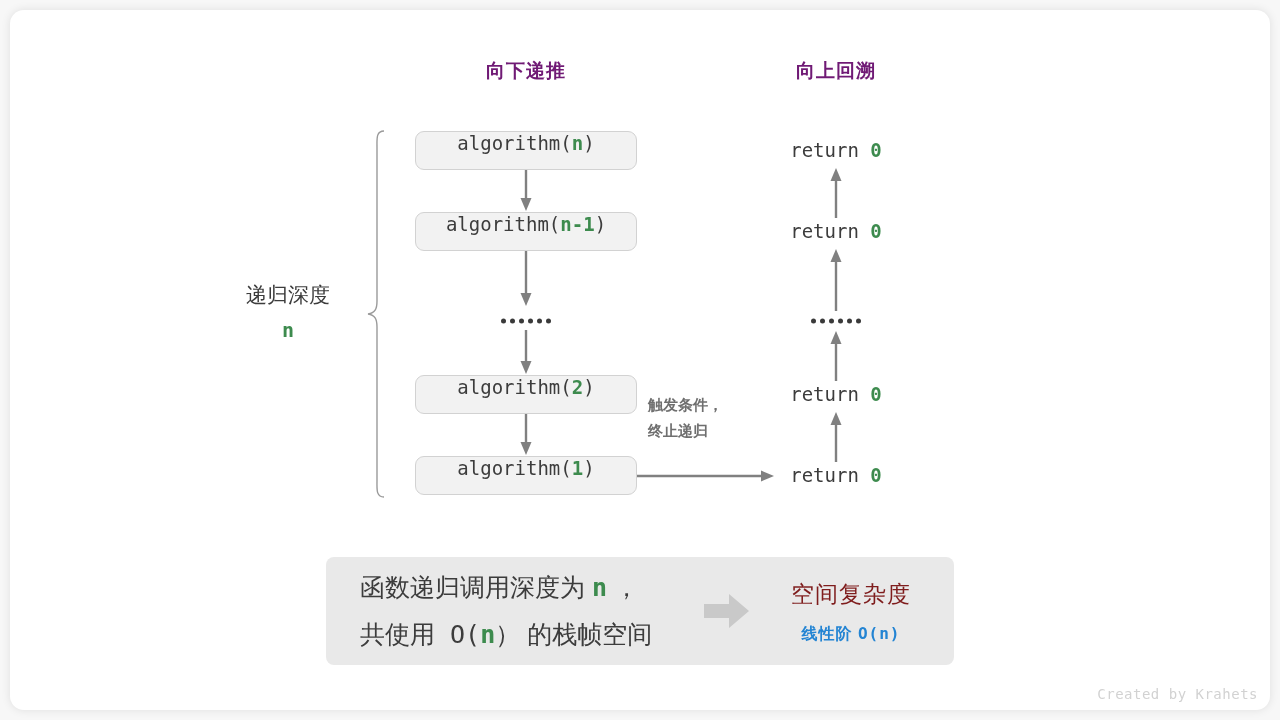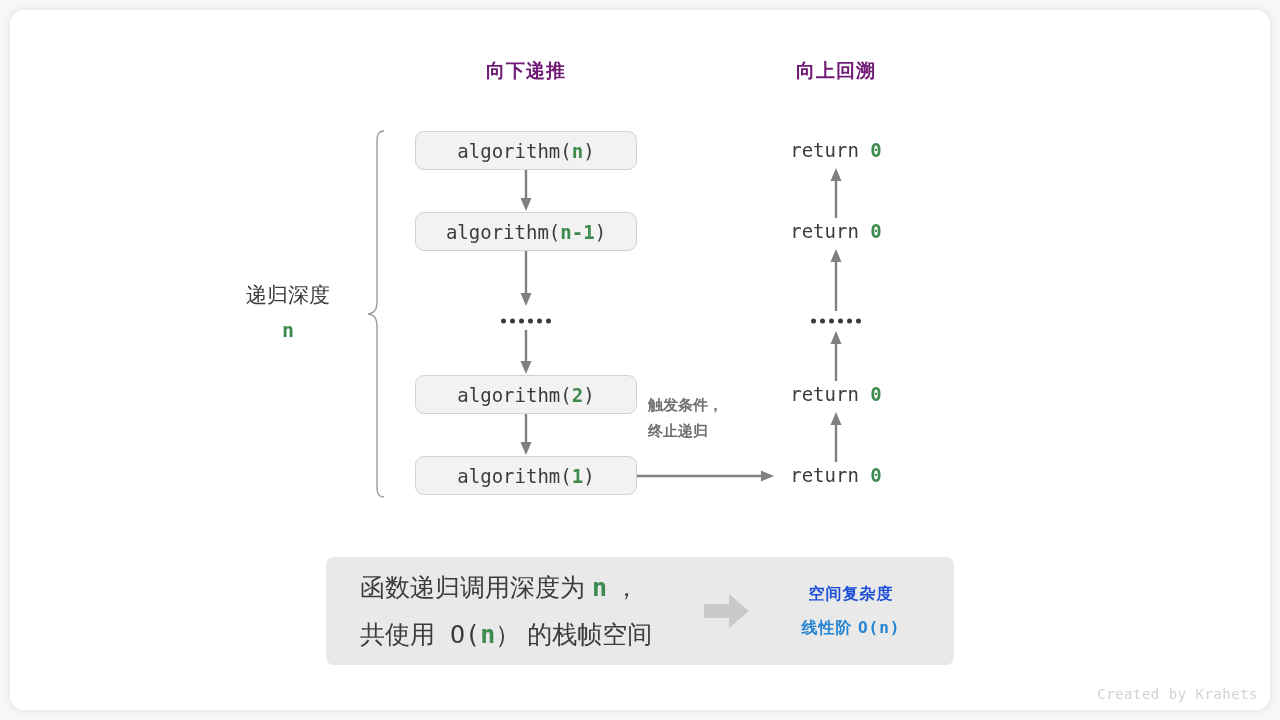--- a/index.html
+++ b/index.html
@@ -48,21 +48,20 @@
 
   
   .call-box {
     width: 222px;
     height: 39px;
     box-sizing: border-box;
     background: #f2f2f2;
     border: 1.3px solid #d2d2d2;
     border-radius: 9px;
     display: flex;
-    align-items: center;
     justify-content: center;
     font-family: "DejaVu Sans Mono", monospace;
     font-size: 19px;
     color: #3c3c3c;
     transform: translateX(-50%);
     white-space: nowrap;
   }
   .call-box .arg { color: #3d8b4e; font-weight: bold; }
 
   
@@ -162,23 +161,23 @@
 
   #summary-right {
     flex: 1 1 auto;
     text-align: center;
     padding-right: 16px;
     line-height: 1.75;
     white-space: nowrap;
   }
   #summary-right .title {
     display: block;
-    font-size: 16px;
-    font-weight: bold;
-    color: #1d4ed8;
+    font-size: 23px;
+    font-weight: normal;
+    color: #7f1d1d;
     letter-spacing: 1px;
   }
   #summary-right .value {
     display: block;
     margin-top: 6px;
     font-size: 16px;
     font-weight: bold;
     color: #2384d3;
     letter-spacing: 1px;
   }

